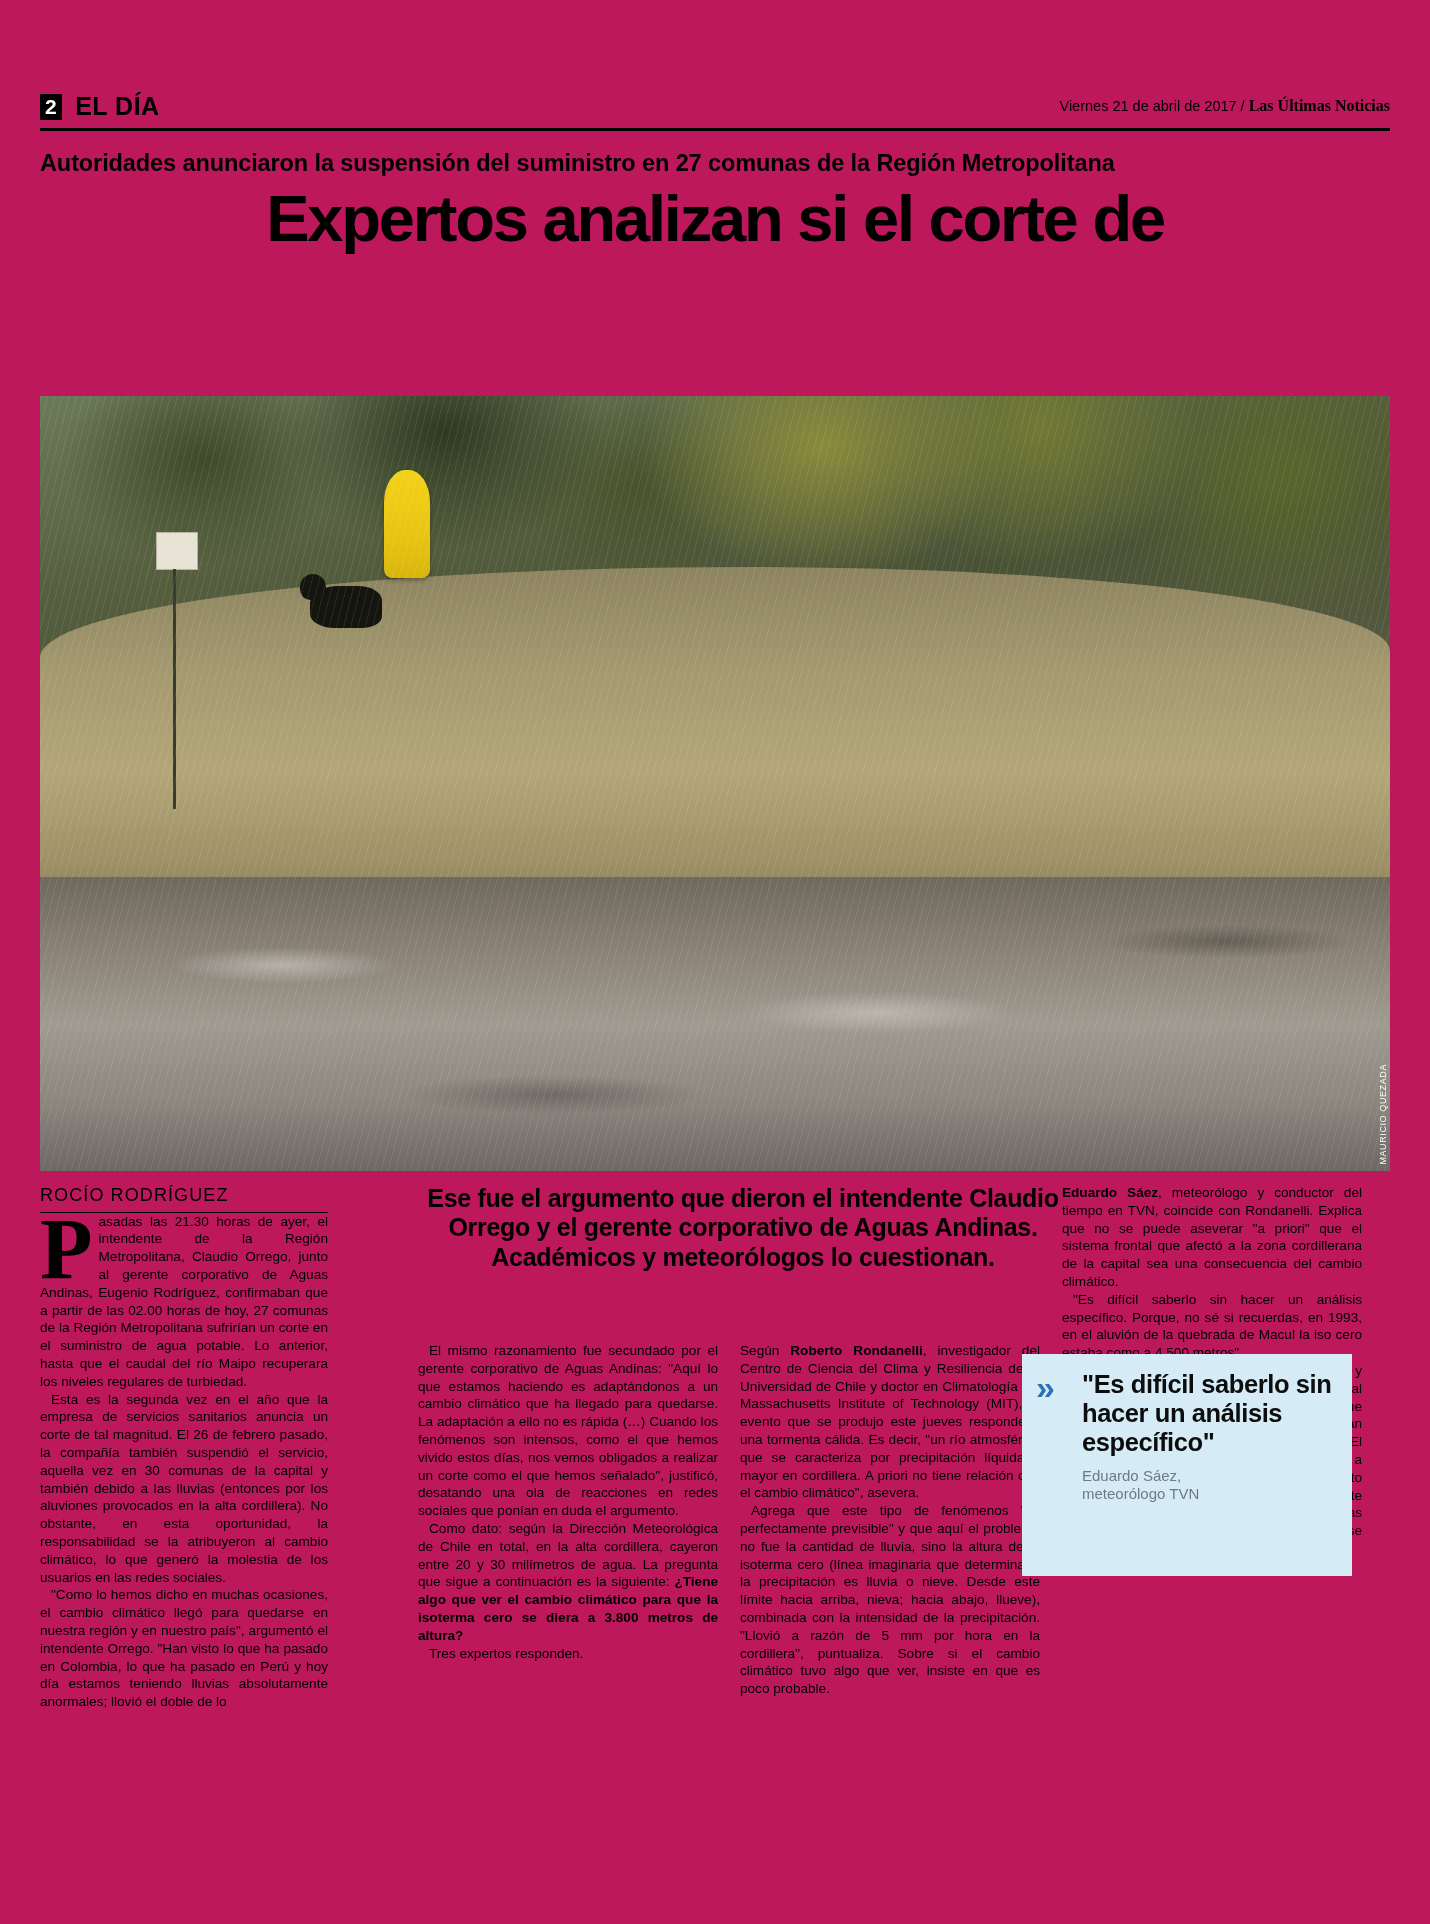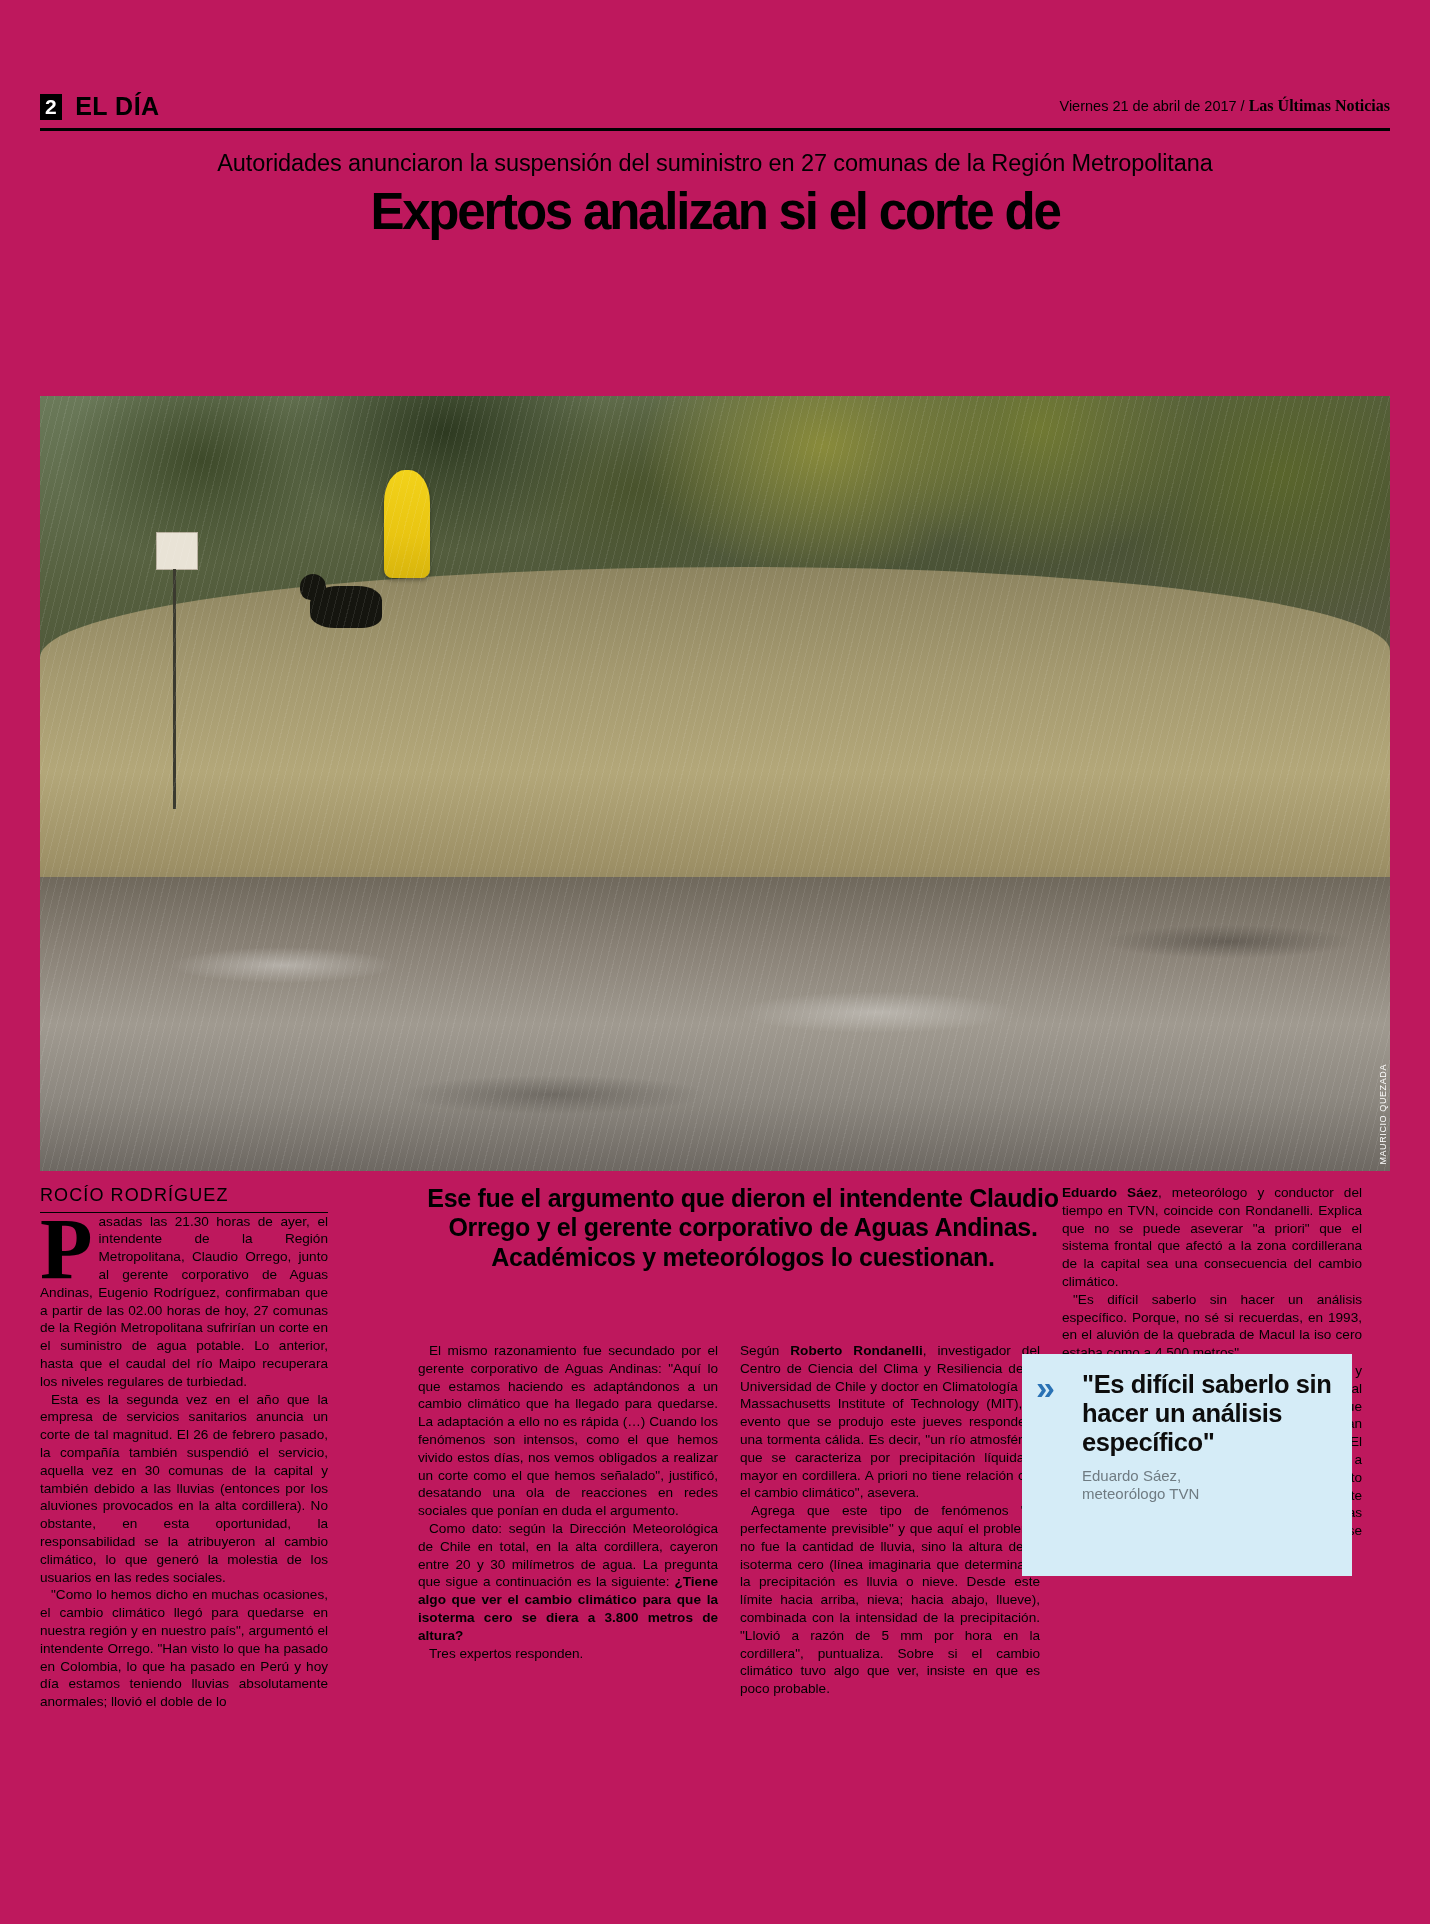--- a/index.html
+++ b/index.html
@@ -64,32 +64,31 @@
     height: 2.5px;
     background: #000000;
   }
 
   
   .kicker {
     position: absolute;
     left: 40px;
     top: 150px;
     width: 1350px;
+    font-size: 23.5px;
+    font-weight: bold;
+    letter-spacing: -0.1px;
+  }
+  .headline {
+    position: absolute;
+    left: 40px;
+    top: 188px;
+    width: 1350px;
     text-align: center;
-    font-size: 23.5px;
-    font-weight: normal;
-    letter-spacing: -0.1px;
-  }
-  .headline {
-    position: absolute;
-    left: 40px;
-    top: 188px;
-    width: 1350px;
-    text-align: center;
-    font-size: 51px;
+    font-size: 65px;
     line-height: 0.96;
     font-weight: bold;
     letter-spacing: -2.2px;
   }
 
   
   .photo {
     position: absolute;
     left: 40px;
     top: 396px;

